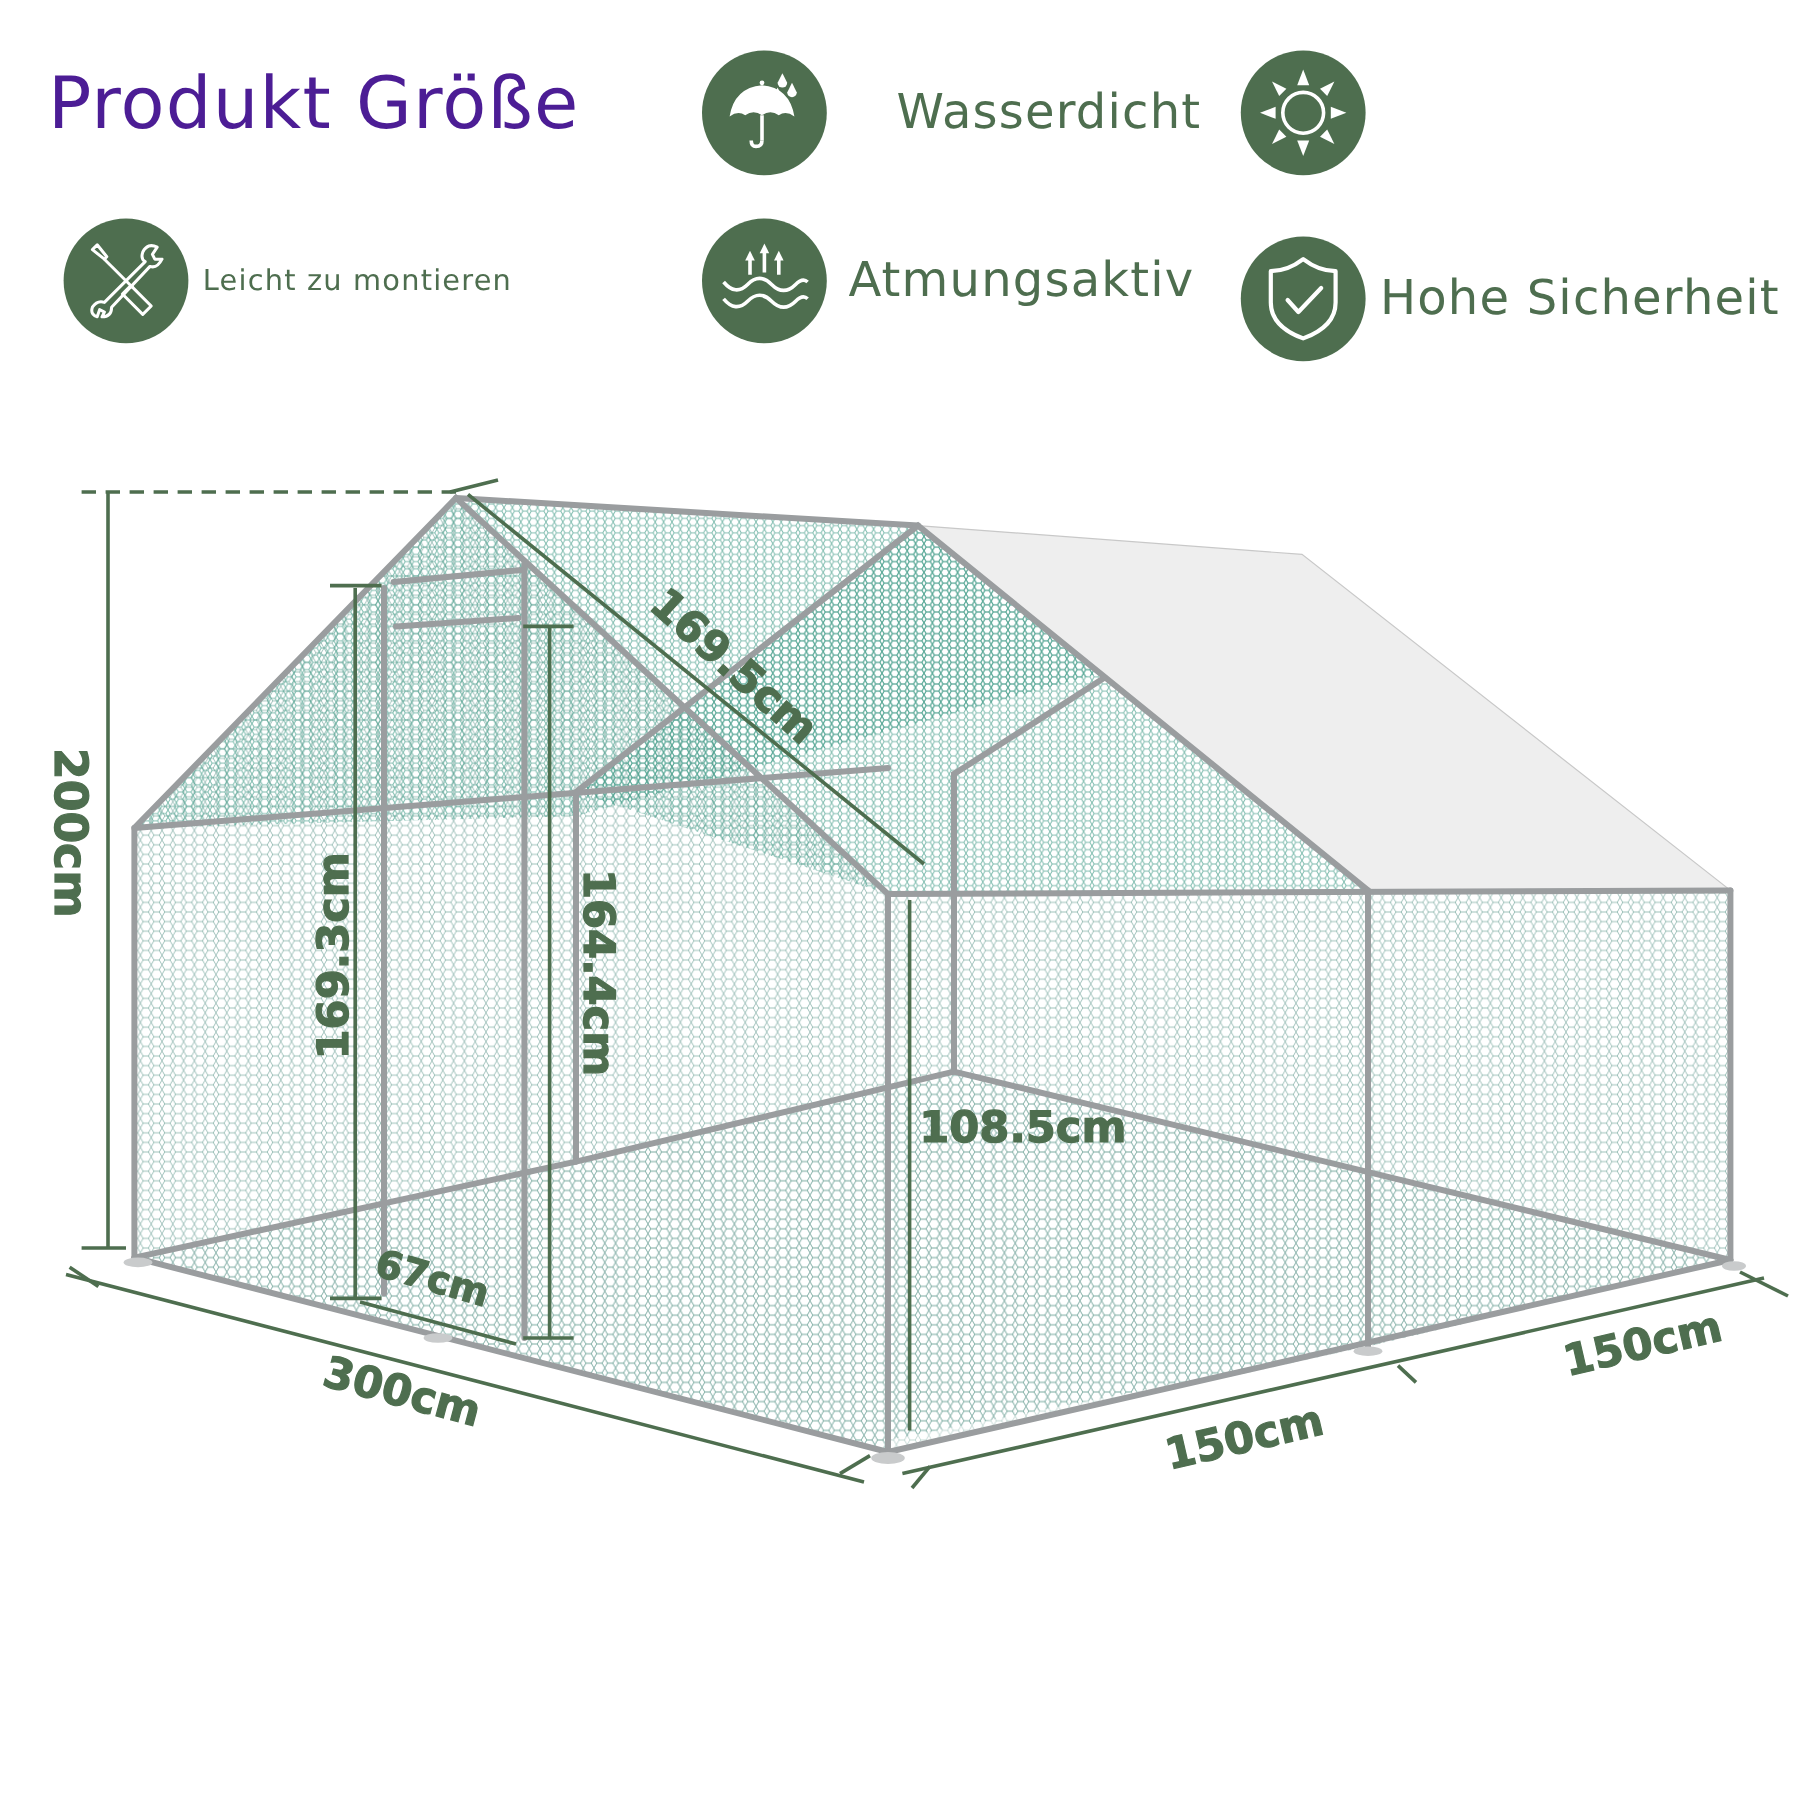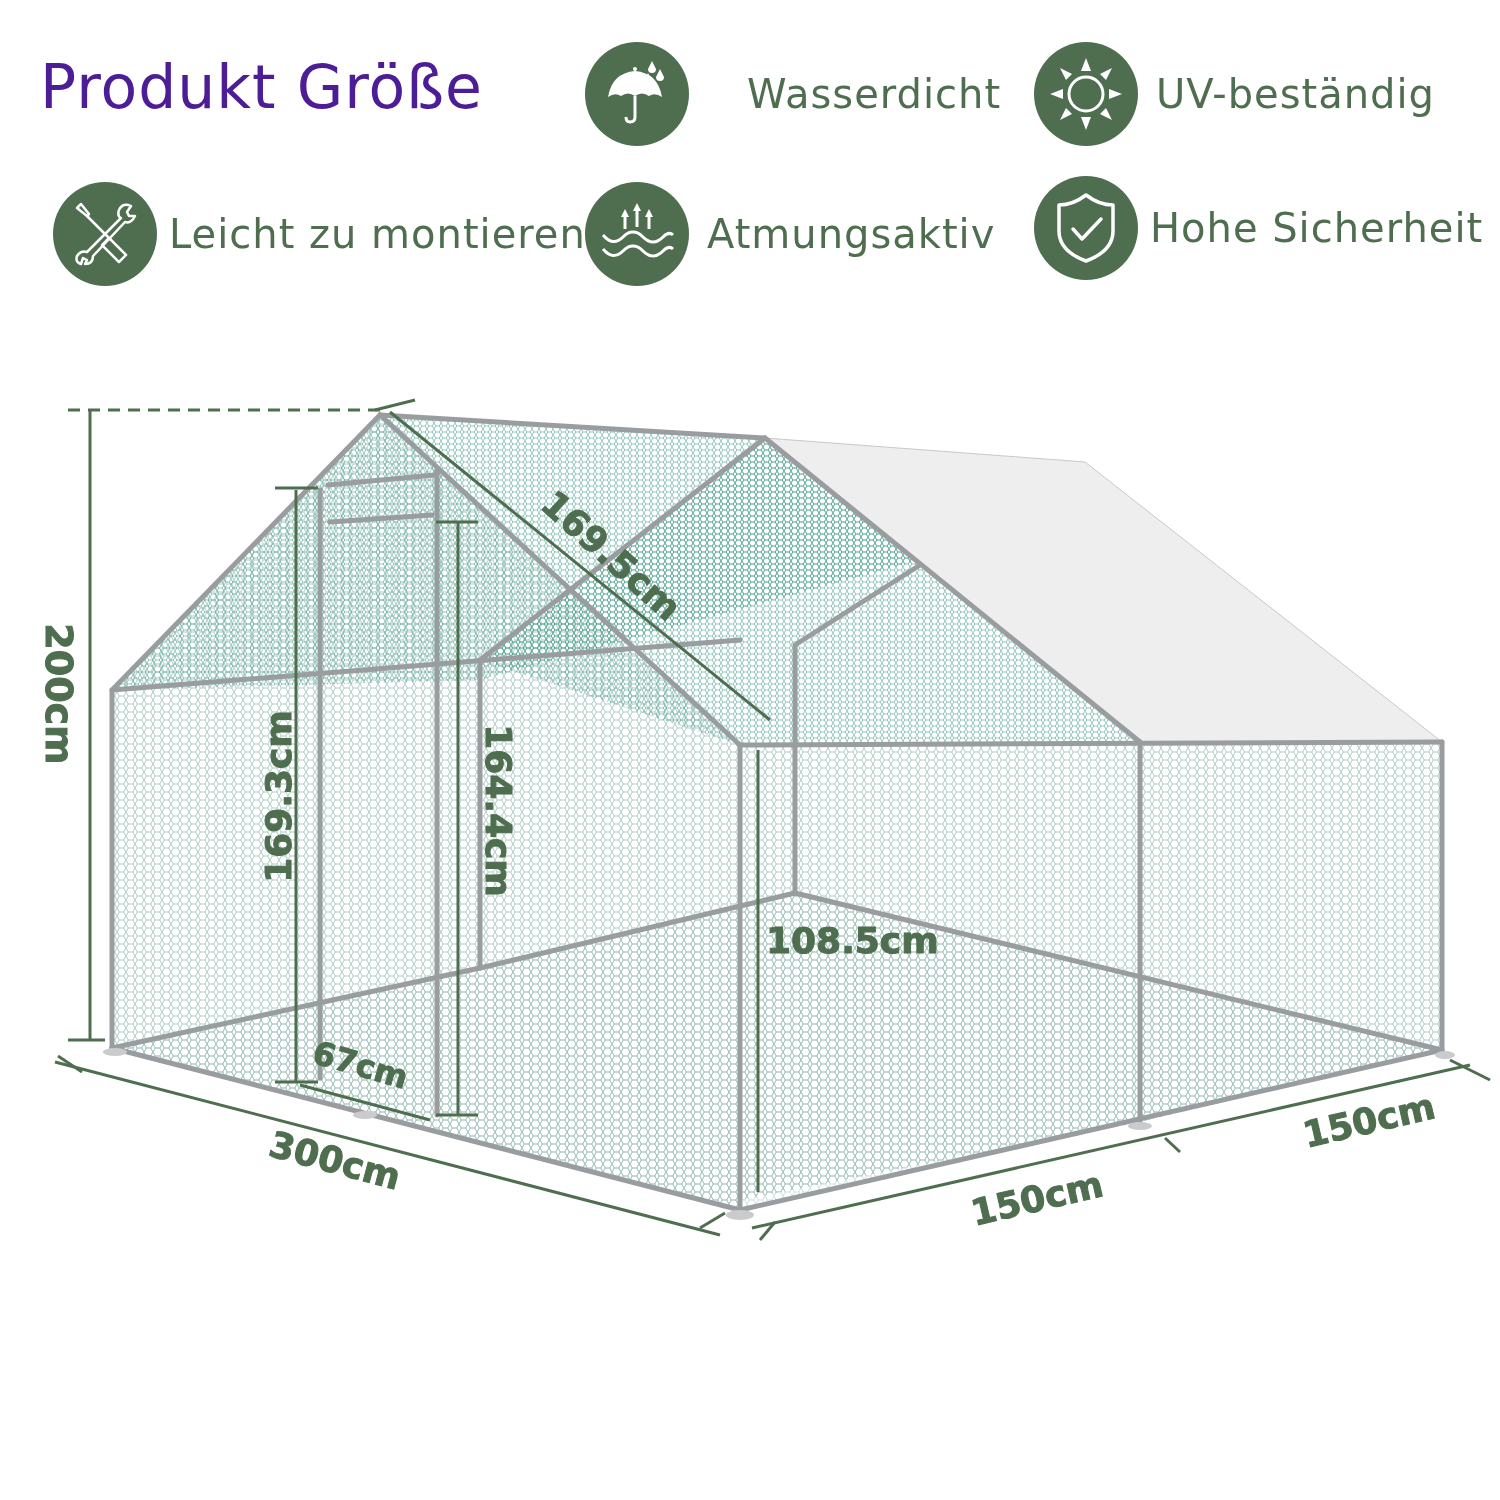--- a/index.html
+++ b/index.html
@@ -40,52 +40,51 @@
         <polygon points="40,76 35,63 45,63"></polygon>
         <polygon points="4,40 17,35 17,45"></polygon>
         <polygon points="76,40 63,35 63,45"></polygon>
         <polygon points="14,14 20,26 26,20"></polygon>
         <polygon points="66,14 60,26 54,20"></polygon>
         <polygon points="14,66 20,54 26,60"></polygon>
         <polygon points="66,66 60,54 54,60"></polygon>
       </g>
     </svg>
   </div>
-  <span class="lbl">UV-beständig</span>
 </div>
 
 <div class="feat" style="left:53px; top:182px;">
   <div class="ic">
     <svg width="72" height="72" viewBox="0 0 72 72" fill="none" stroke="#fff" stroke-width="2.5" stroke-linejoin="round">
       <path d="M8 10 L12 6 L20 16 L18 18 Z"></path>
       <line x1="18" y1="18" x2="42" y2="42"></line>
       <rect x="40" y="40" width="10" height="24" transform="rotate(-45 45 52)"></rect>
       <path d="M62 8 Q54 4 50 12 Q48 18 52 20 L18 54 Q12 52 8 58 Q6 64 12 66 L14 60 L18 62 L16 66 Q24 66 24 58 L56 24 Q62 26 66 18 L60 18 L58 14 Z"></path>
     </svg>
   </div>
-  <span class="lbl" style="font-size:40px; margin-left:12px;">Leicht zu montieren</span>
+  <span class="lbl" style="font-size:24px; margin-left:12px;">Leicht zu montieren</span>
 </div>
 
 <div class="feat" style="left:585px; top:182px;justify-content:center;">
   <div class="ic">
     <svg width="80" height="70" viewBox="0 0 80 70" fill="none" stroke="#fff" stroke-width="3">
       <path d="M6 36 Q16 48 26 38 Q36 28 46 38 Q56 48 66 38 Q72 32 76 36"></path>
       <path d="M6 50 Q16 62 26 52 Q36 42 46 52 Q56 62 66 52 Q72 46 76 50"></path>
       <line x1="28" y1="30" x2="28" y2="16"></line>
         <polygon points="28,10 24,18 32,18" fill="#fff" stroke="none"></polygon>
       <line x1="40" y1="28" x2="40" y2="10"></line>
         <polygon points="40,4 36,12 44,12" fill="#fff" stroke="none"></polygon>
       <line x1="52" y1="30" x2="52" y2="16"></line>
         <polygon points="52,10 48,18 56,18" fill="#fff" stroke="none"></polygon>
     </svg>
   </div>
   <span class="lbl">Atmungsaktiv</span>
 </div>
 
-<div class="feat" style="left:1034px; top:176px;">
+<div class="feat" style="left:1034px; top:197px;">
   <div class="ic">
     <svg width="70" height="74" viewBox="0 0 70 74" fill="none" stroke="#fff" stroke-width="3.5" stroke-linejoin="round" stroke-linecap="round">
       <path d="M35 4 Q48 14 62 14 L62 40 Q62 60 35 70 Q8 60 8 40 L8 14 Q22 14 35 4 Z"></path>
       <polyline points="22,38 31,48 50,28"></polyline>
     </svg>
   </div>
   <span class="lbl" style="margin-left:12px;">Hohe Sicherheit</span>
 </div>
 
 <svg class="diagram" width="1500" height="1500" viewBox="0 0 1500 1500">

